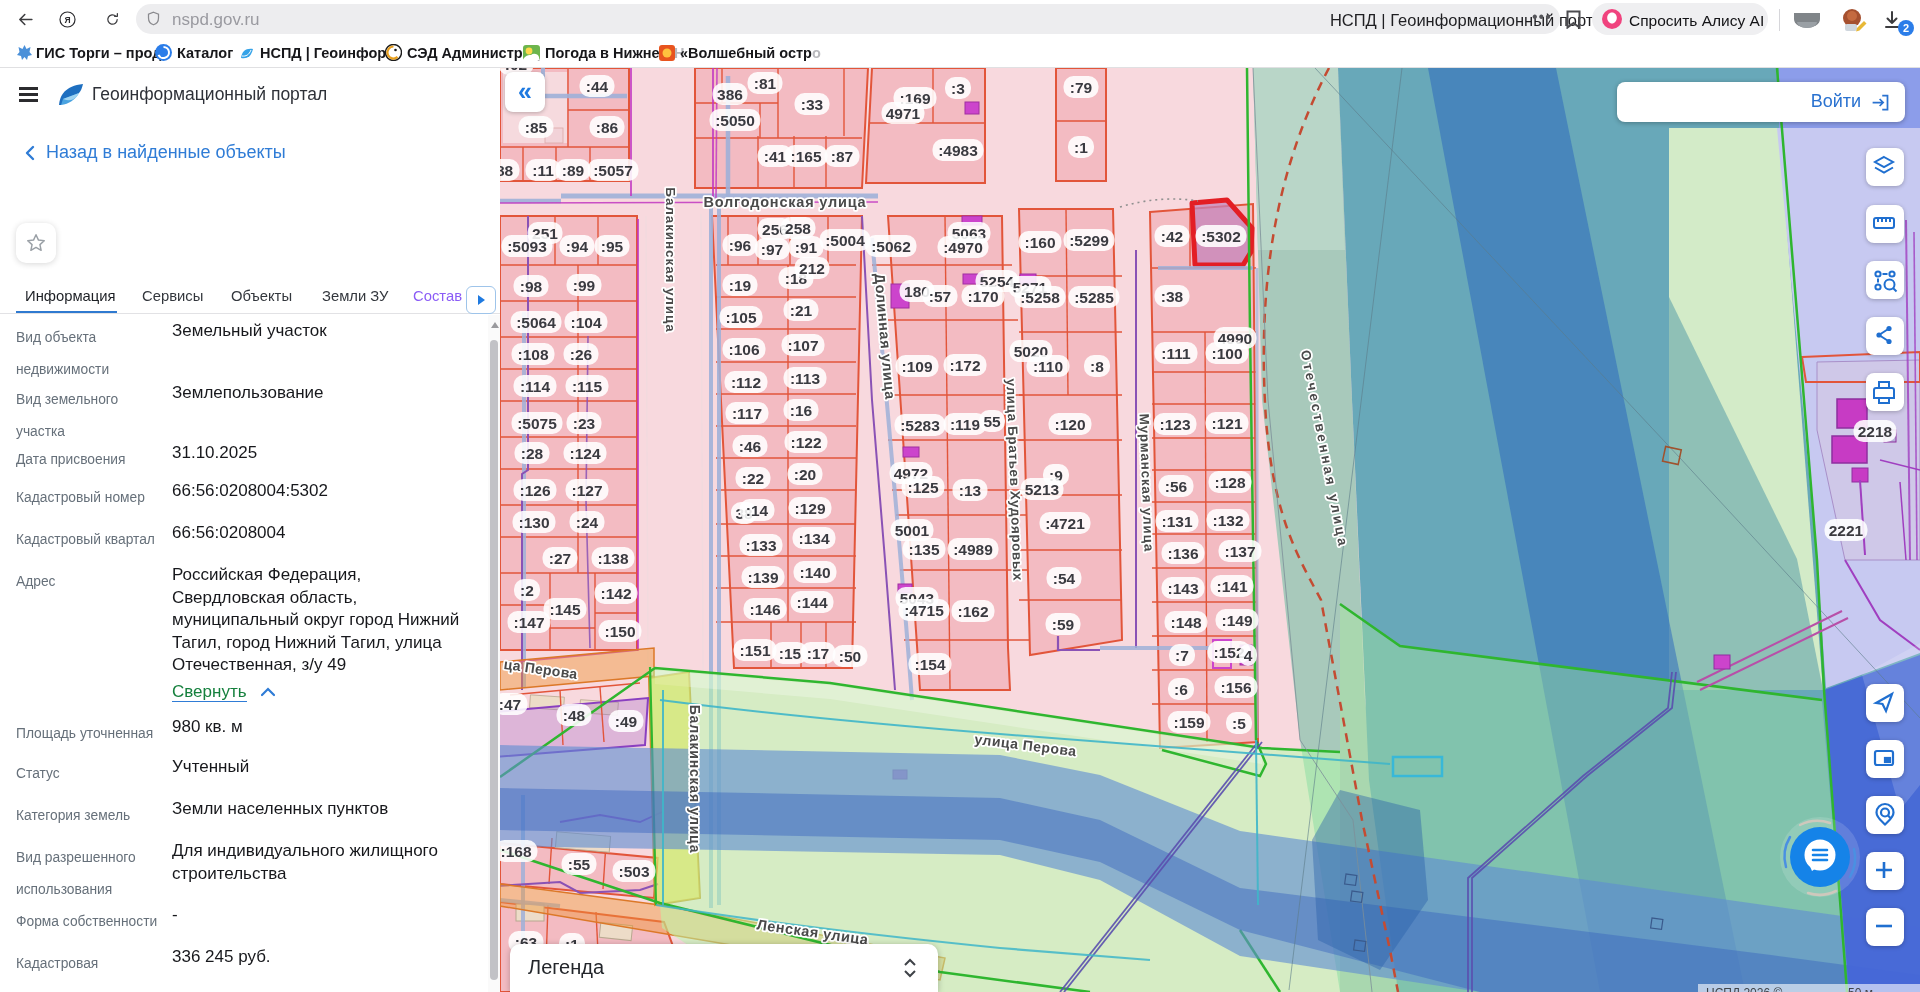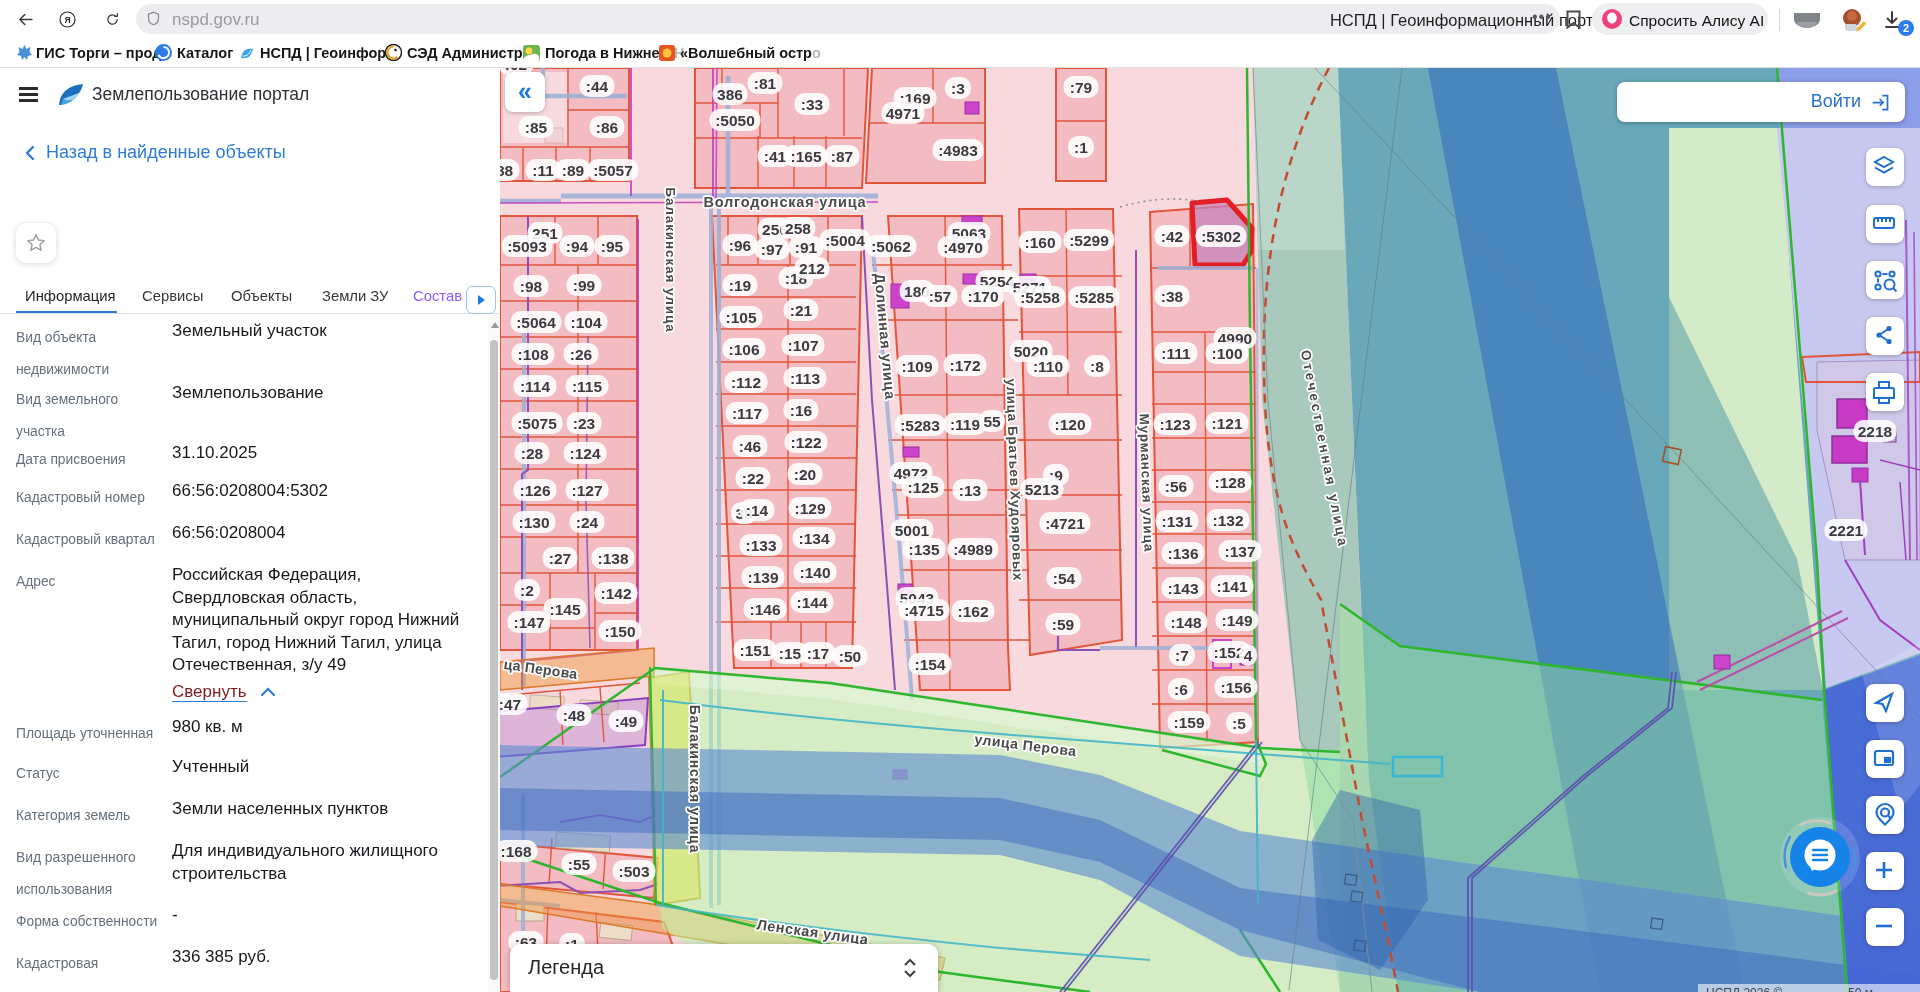--- a/index.html
+++ b/index.html
@@ -1016,21 +1016,21 @@
 <div class="abs" style="left:1706px;top:986px;font-size:12px;color:#3f4348;z-index:7">НСПД 2026 ©</div>
 <div class="abs" style="left:1848px;top:986px;font-size:12px;color:#3f4348;z-index:7">50 м</div>
 
 <div id="panel">
  <div style="position:absolute;left:19px;top:19px;width:19px;height:2.6px;background:#2b2b2e;box-shadow:0 6px 0 #2b2b2e,0 12px 0 #2b2b2e"></div>
  <svg style="position:absolute;left:58px;top:15px" width="26" height="24" viewBox="0 0 26 24">
    <path d="M1 22C2 12 7 3 25 1c-1 4-2 7-4 9L3 22z" fill="#1e6fc0"></path>
    <path d="M3 22c8-1 14-5 18-12L5 16z" fill="#4aa3e0"></path>
    <path d="M5 16l16-6c-3 6-8 9-16 6z" fill="#9fd4f2"></path>
  </svg>
- <div style="position:absolute;left:92px;top:16px;font-size:17.5px;color:#2e3138">Землепользование портал</div>
+ <div style="position:absolute;left:92px;top:16px;font-size:17.5px;color:#2e3138">Геоинформационный портал</div>
  <svg style="position:absolute;left:24px;top:77px" width="12" height="16" viewBox="0 0 12 16">
       <path d="M9 2L3 8l6 6" stroke="#2f7cd6" stroke-width="2.4" fill="none" stroke-linecap="round" stroke-linejoin="round"></path>
     </svg>
  <div style="position:absolute;left:46px;top:74px;font-size:18px;color:#2f7cd6">Назад в найденные объекты</div>
  <div style="position:absolute;left:16px;top:155px;width:40px;height:40px;border-radius:10px;background:#fff;box-shadow:0 1px 6px rgba(0,0,0,.16)">
    <svg style="position:absolute;left:9px;top:9px" width="22" height="22" viewBox="0 0 24 24">
         <path d="M12 3l2.7 5.8 6.3.7-4.7 4.3 1.3 6.2-5.6-3.2-5.6 3.2 1.3-6.2L3 9.5l6.3-.7z" fill="none" stroke="#9aa0a6" stroke-width="1.6" stroke-linejoin="round"></path>
       </svg>
  </div>
  <div style="position:absolute;left:25px;top:220px;font-size:14.8px;color:#1c1f24">Информация</div>
@@ -1050,32 +1050,32 @@
  <div class="lbl" style="top:316px">Вид земельного<br>участка</div>
  <div class="val" style="top:314px">Землепользование</div>
  <div class="lbl" style="top:376px">Дата присвоения</div>
  <div class="val" style="top:374px">31.10.2025</div>
  <div class="lbl" style="top:414px">Кадастровый номер</div>
  <div class="val" style="top:412px">66:56:0208004:5302</div>
  <div class="lbl" style="top:456px">Кадастровый квартал</div>
  <div class="val" style="top:454px">66:56:0208004</div>
  <div class="lbl" style="top:498px">Адрес</div>
  <div class="val" style="top:496px">Российская Федерация,<br>Свердловская область,<br>муниципальный округ город Нижний<br>Тагил, город Нижний Тагил, улица<br>Отечественная, з/у 49</div>
- <div class="val" style="top:612.5px;color:#7f1d1d"><span style="border-bottom:1px solid #2f7cd6">Свернуть</span><svg style="margin-left:14px" width="14" height="10" viewBox="0 0 14 10">
+ <div class="val" style="top:612.5px;color:#15803d"><span style="border-bottom:1px solid #2f7cd6">Свернуть</span><svg style="margin-left:14px" width="14" height="10" viewBox="0 0 14 10">
         <path d="M1 8l6-6 6 6" stroke="#2f7cd6" stroke-width="2.2" fill="none" stroke-linecap="round"></path>
       </svg></div>
  <div class="lbl" style="top:650px">Площадь уточненная</div>
  <div class="val" style="top:648px">980 кв. м</div>
  <div class="lbl" style="top:690px">Статус</div>
  <div class="val" style="top:688px">Учтенный</div>
  <div class="lbl" style="top:732px">Категория земель</div>
  <div class="val" style="top:730px">Земли населенных пунктов</div>
  <div class="lbl" style="top:774px">Вид разрешенного<br>использования</div>
  <div class="val" style="top:772px">Для индивидуального жилищного<br>строительства</div>
  <div class="lbl" style="top:838px">Форма собственности</div>
  <div class="val" style="top:836px">-</div>
  <div class="lbl" style="top:880px">Кадастровая<br>стоимость</div>
- <div class="val" style="top:878px">336 385 руб.</div>
+ <div class="val" style="top:878px">336 245 руб.</div>
 
  <div style="position:absolute;left:488px;top:247px;width:12px;height:677px;background:#fafafa"></div>
  <div style="position:absolute;left:491px;top:254px;width:0;height:0;border-left:4px solid transparent;border-right:4px solid transparent;border-bottom:6px solid #9a9a9e"></div>
  <div style="position:absolute;left:490px;top:272px;width:8px;height:640px;background:#c2c2c6;border-radius:4px"></div>
 </div>
 
 </body></html>

